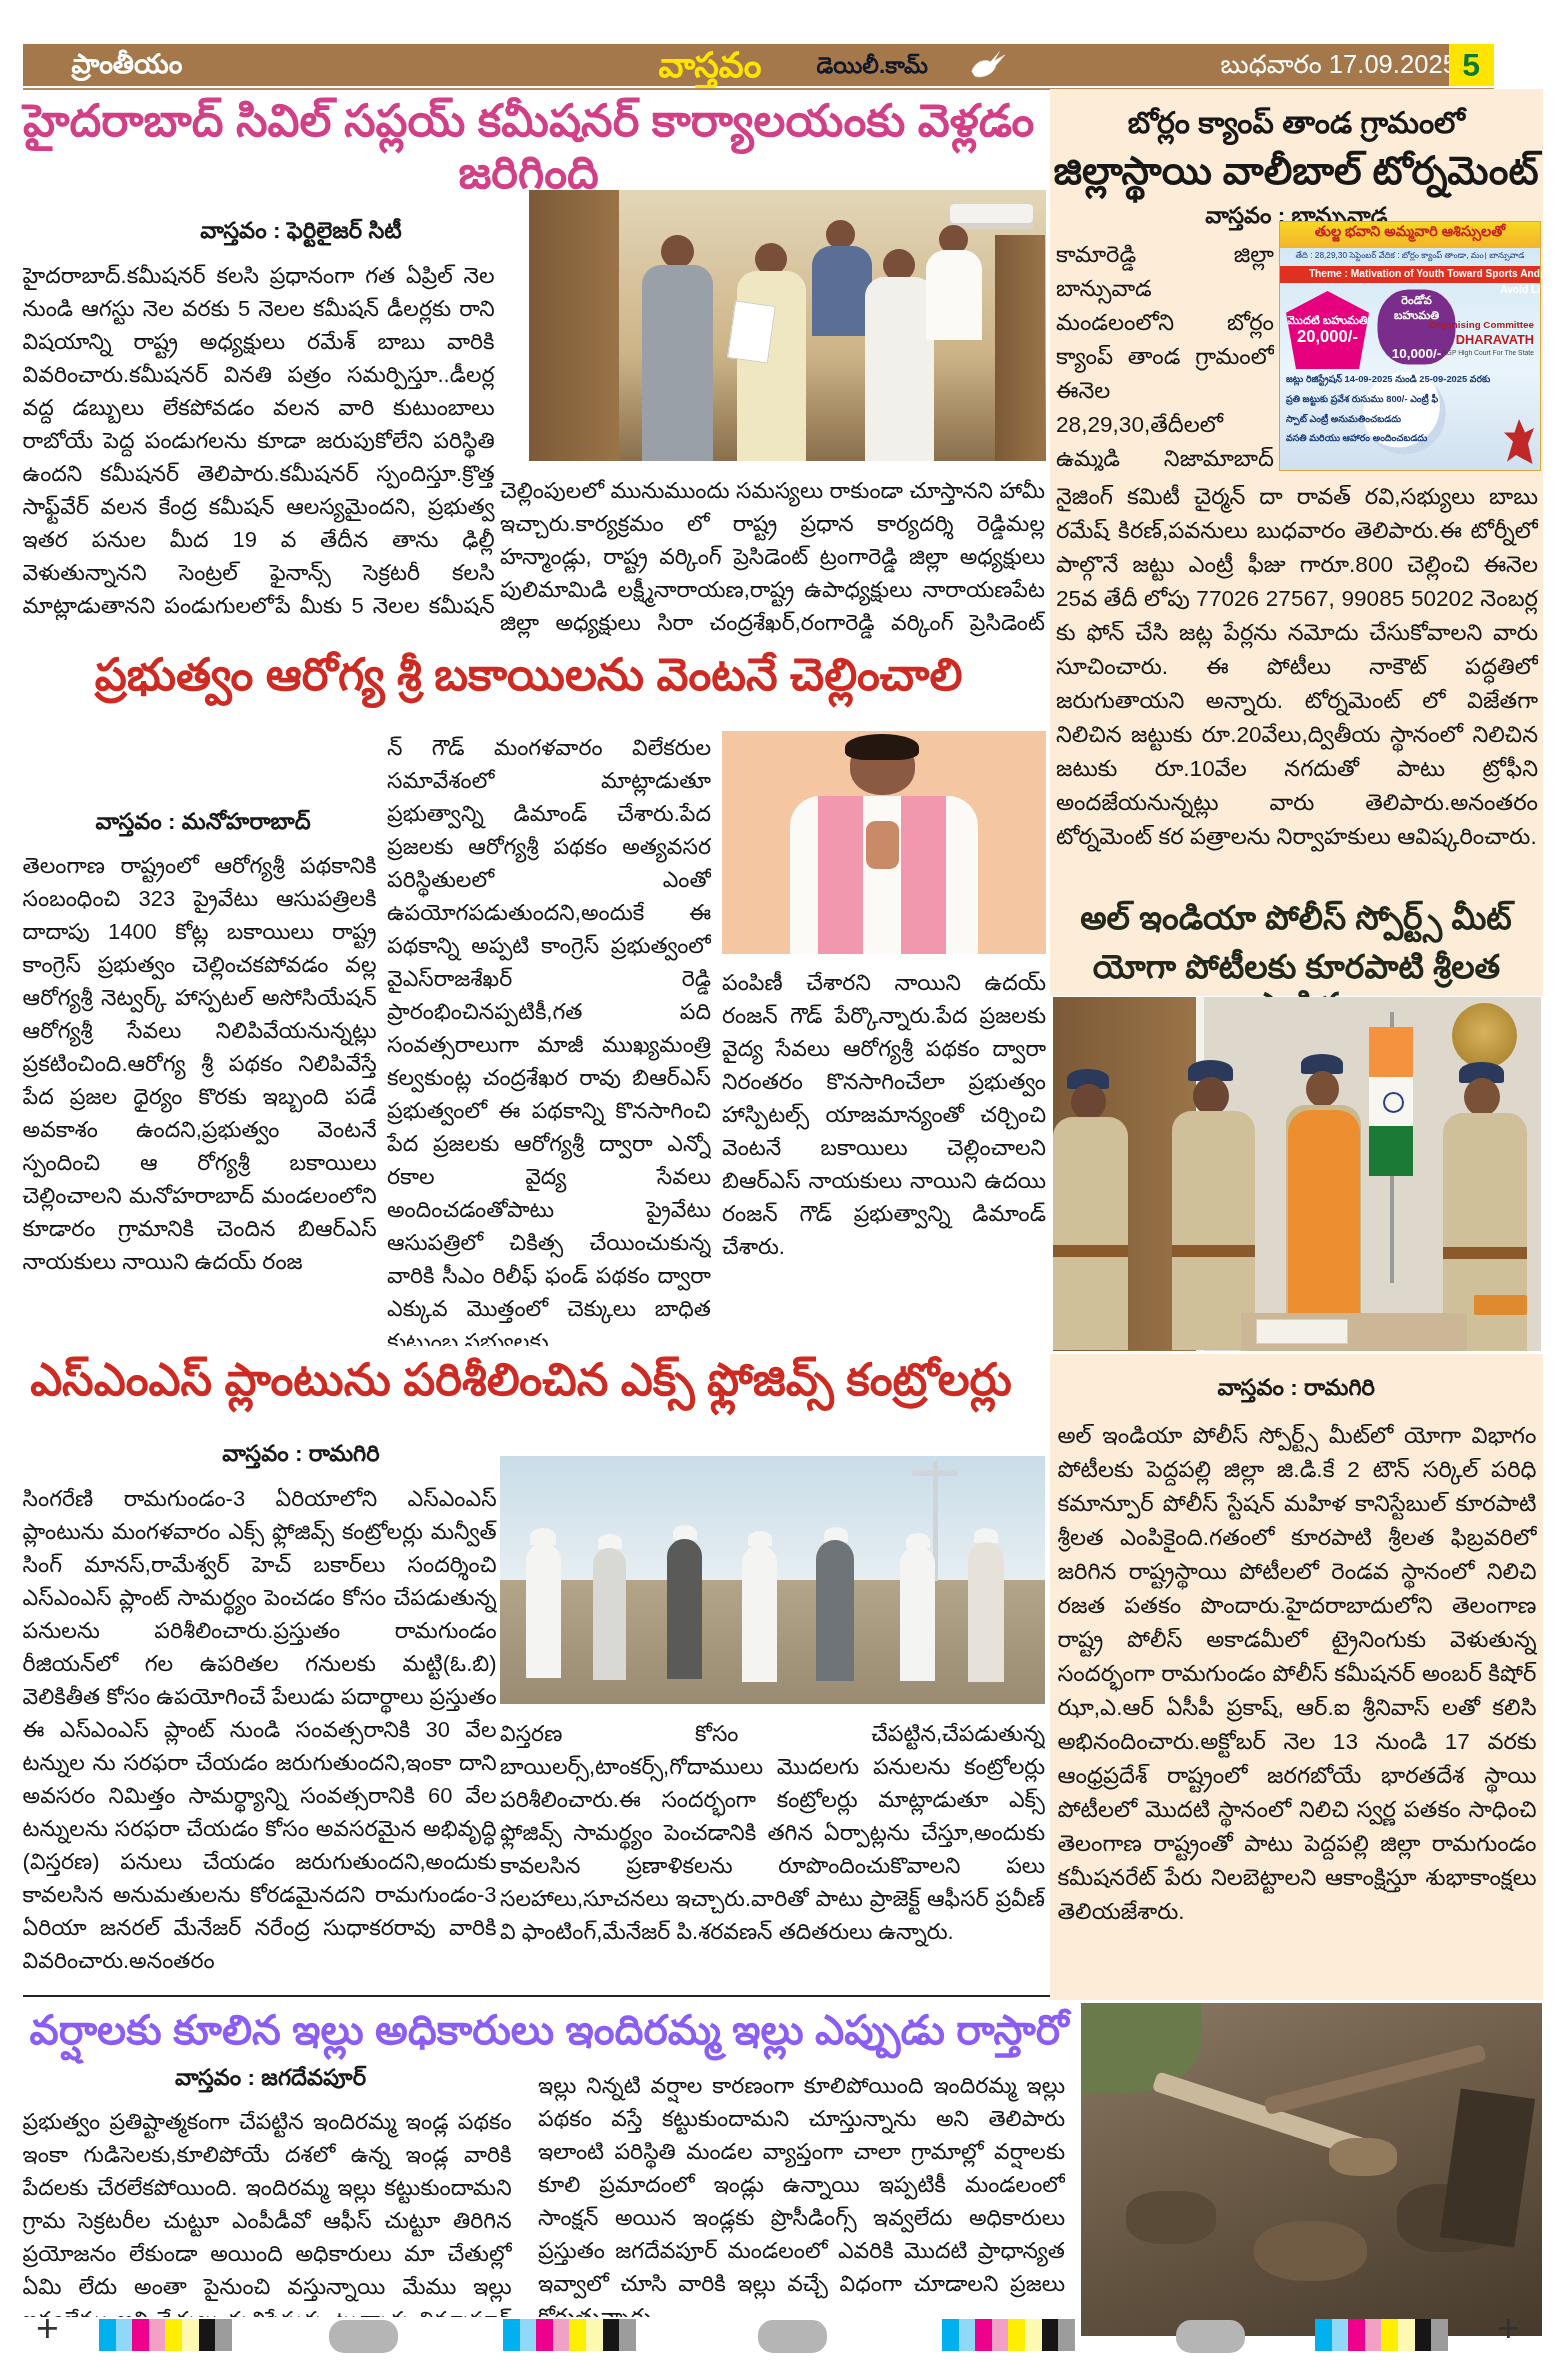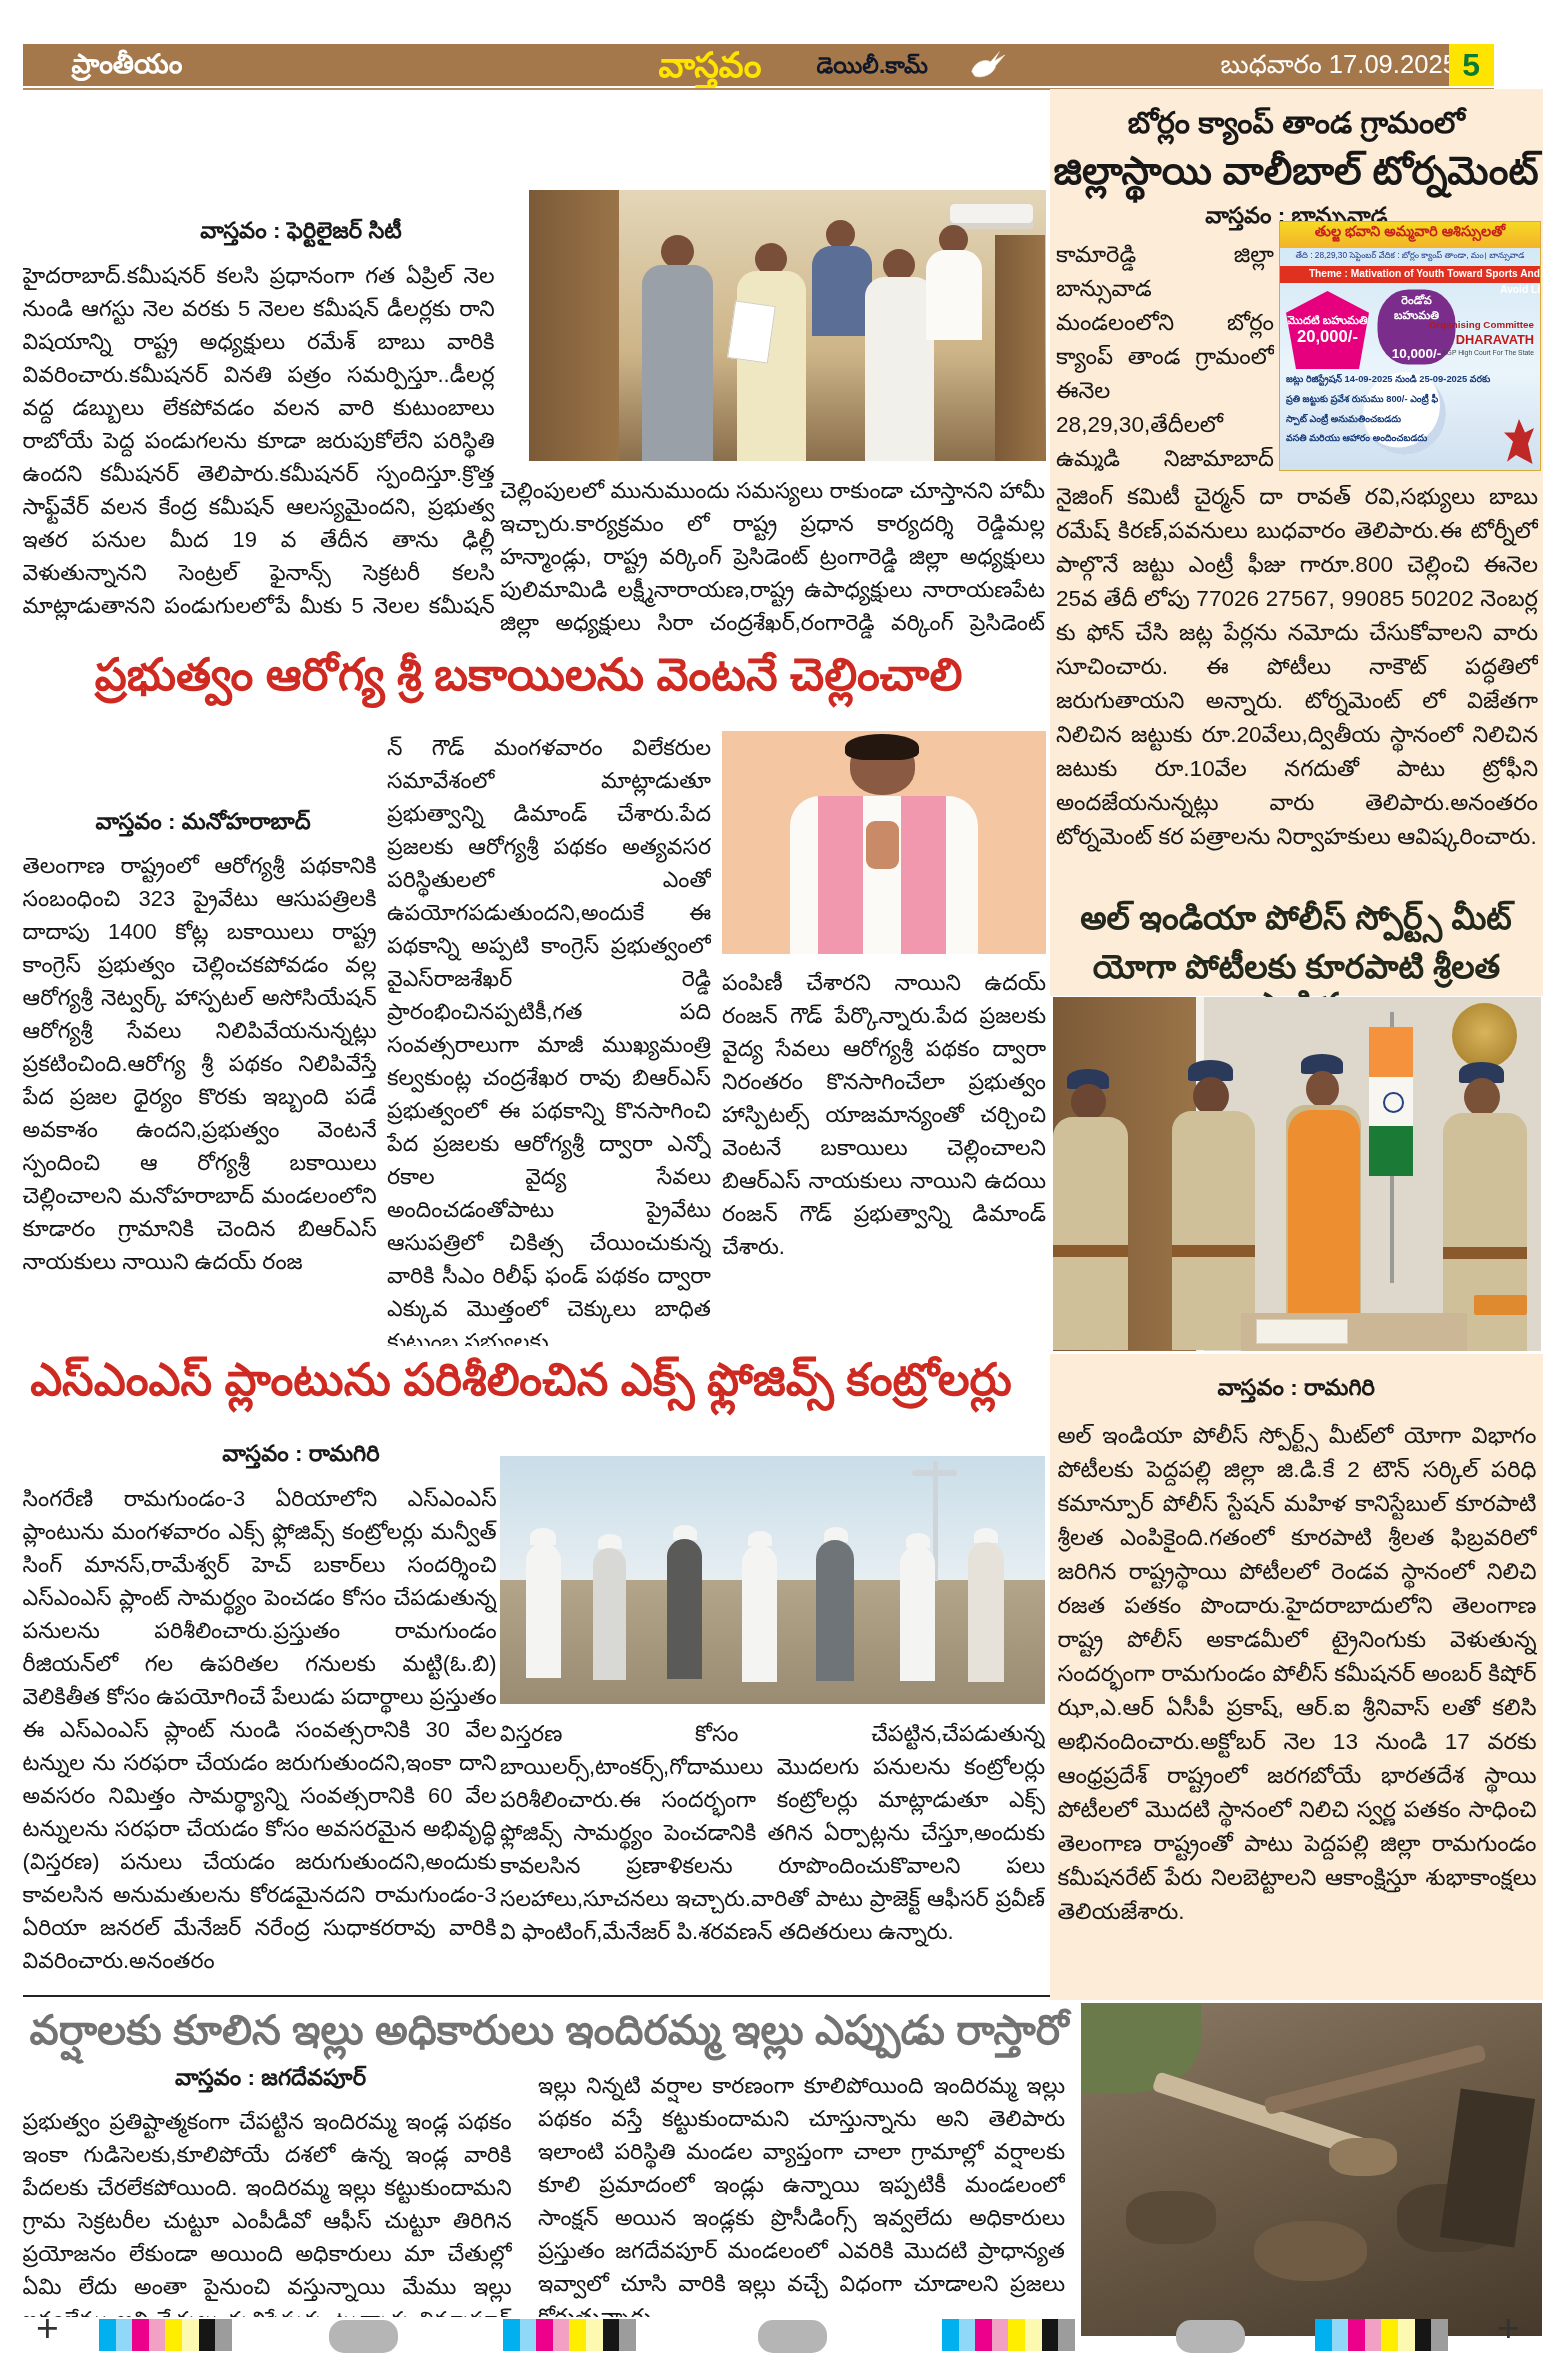--- a/index.html
+++ b/index.html
@@ -12,21 +12,21 @@
   .mast-brand{color:#ffe400;font-size:35px;font-weight:800;}
   .mast-suffix{color:#0f172a;font-size:22.6px;font-weight:700;}
   .mast-date{color:#ffffff;font-size:25.6px;}
   .pagenum{background:#ffe400;color:#0b7a33;font-size:32px;font-weight:800;
            display:flex;align-items:center;justify-content:center;}
   .header-rule{background:#b5885e;}
   
   .hl{font-weight:800;text-align:center;letter-spacing:0;line-height:1.15;}
   .hl-pink{color:#d23f87;font-size:45px;}
   .hl-red{color:#cf2a21;font-size:45px;}
-  .hl-orange{color:#737373;font-size:41px;}
+  .hl-orange{color:#8b5cf6;font-size:41px;}
   .hl-black-sm{color:#181818;font-size:30px;}
   .hl-black-lg{color:#181818;font-size:39px;}
   .hl-dark{color:#23281c;font-size:33px;}
   .byline{font-size:22.6px;font-weight:700;color:#1a1a1a;text-align:center;}
   .subhead{font-size:23px;font-weight:700;color:#111;text-align:center;line-height:1.5;}
   
   .bt{font-size:22px;line-height:33px;text-align:justify;color:#161616;overflow:hidden;}
   .bt-r{font-size:22.6px;line-height:34px;text-align:justify;color:#161616;overflow:hidden;}
   .beige{background:#fcecd8;}
   .rule-h{background:#222;height:2.3px;}
@@ -71,20 +71,21 @@
     <span class="abs mast-suffix" style="left:794px;top:9px;">డెయిలీ.కామ్</span>
     <svg class="abs" style="left:944px;top:4.5px;" width="41" height="33" viewBox="0 0 54 44">
       <path d="M6 30 C10 16 26 12 32 18 L50 8 L38 22 C36 34 18 40 10 36 Z" fill="#ffffff" stroke="#e9e0d0" stroke-width="1"></path>
       <path d="M30 18 L44 2 L34 20 Z" fill="#ffffff"></path>
     </svg>
     <span class="abs mast-date" style="left:1198px;top:6px;">బుధవారం 17.09.2025</span>
     <div class="abs pagenum" style="left:1426px;top:0;width:45px;height:42px;">5</div>
   </div>
   <div class="abs header-rule" style="left:22.6px;top:88px;width:1471px;height:1.5px;"></div>
 
+  <div class="abs hl hl-pink" style="left:22.6px;top:95px;width:1012px;">హైదరాబాద్ సివిల్ సప్లయ్ కమీషనర్ కార్యాలయంకు వెళ్లడం జరిగింది</div>
   <div class="abs byline" style="left:113px;top:218px;width:376px;">వాస్తవం : ఫెర్టిలైజర్ సిటీ</div>
   <div class="abs bt" style="left:22.6px;top:259px;width:472px;height:361px;">హైదరాబాద్.కమీషనర్ కలసి ప్రధానంగా గత ఏప్రిల్ నెల నుండి ఆగస్టు నెల వరకు 5 నెలల కమీషన్ డీలర్లకు రాని విషయాన్ని రాష్ట్ర అధ్యక్షులు రమేశ్ బాబు వారికి వివరించారు.కమీషనర్ వినతి పత్రం సమర్పిస్తూ..డీలర్ల వద్ద డబ్బులు లేకపోవడం వలన వారి కుటుంబాలు రాబోయే పెద్ద పండుగలను కూడా జరుపుకోలేని పరిస్థితి ఉందని కమీషనర్ తెలిపారు.కమీషనర్ స్పందిస్తూ.క్రొత్త సాఫ్ట్‌వేర్ వలన కేంద్ర కమీషన్ ఆలస్యమైందని, ప్రభుత్వ ఇతర పనుల మీద 19 వ తేదీన తాను ఢిల్లీ వెళుతున్నానని సెంట్రల్ ఫైనాన్స్ సెక్రటరీ కలసి మాట్లాడుతానని పండుగులలోపే మీకు 5 నెలల కమీషన్ డబ్బులు ఇస్తామని స్పష్టం చేశారు. కమీషన్</div>
 
   <div class="abs ph ph-office" style="left:529px;top:190px;width:517px;height:271px;">
     <div class="abs wood" style="left:0;top:0;width:90px;height:271px;"></div>
     <div class="abs" style="left:421px;top:13.5px;width:83px;height:25.6px;background:#f4f2ee;border-radius:4.5px;box-shadow:inset 0 -6px 0 #d8d4cc;"></div>
     <div class="abs wood" style="left:466px;top:45px;width:50px;height:226px;"></div>
 
     <div class="abs head" style="left:132px;top:45px;width:33px;height:33px;"></div>
     <div class="abs person" style="left:113px;top:75px;width:71px;height:196px;background:#9aa0a8;"></div>

